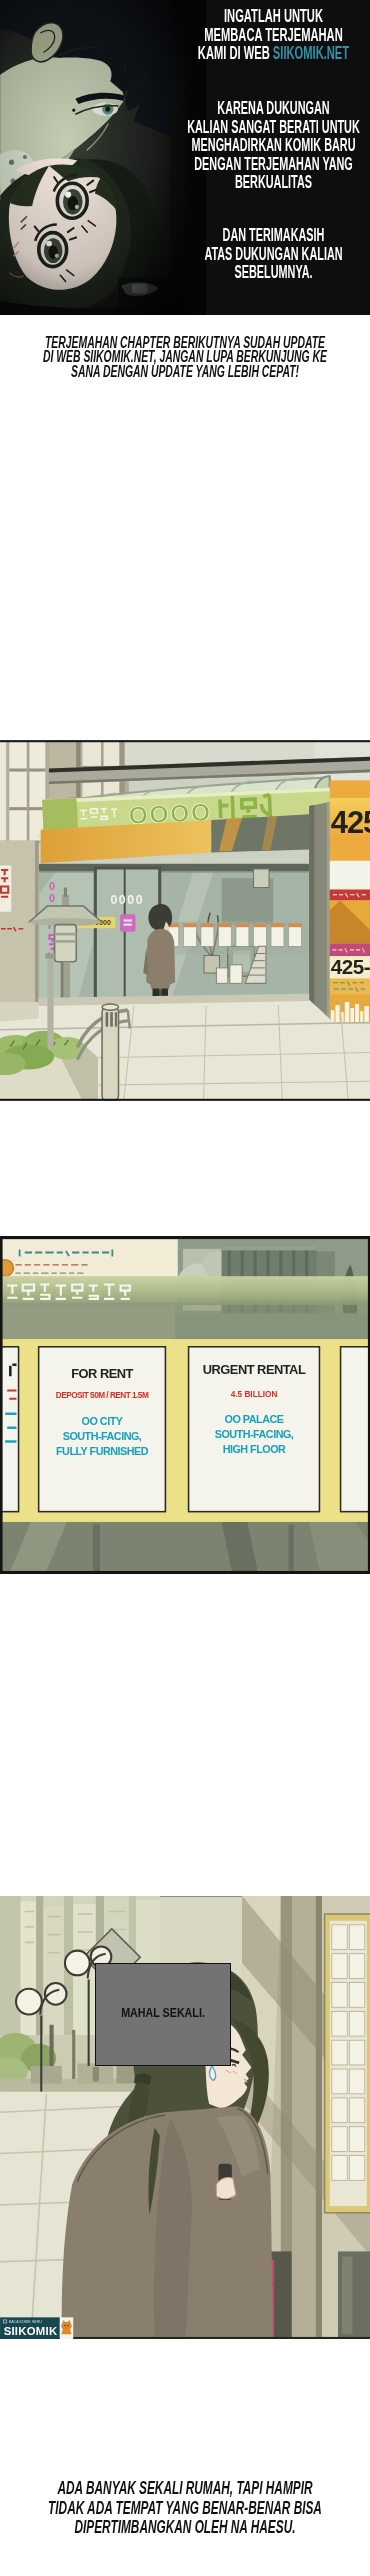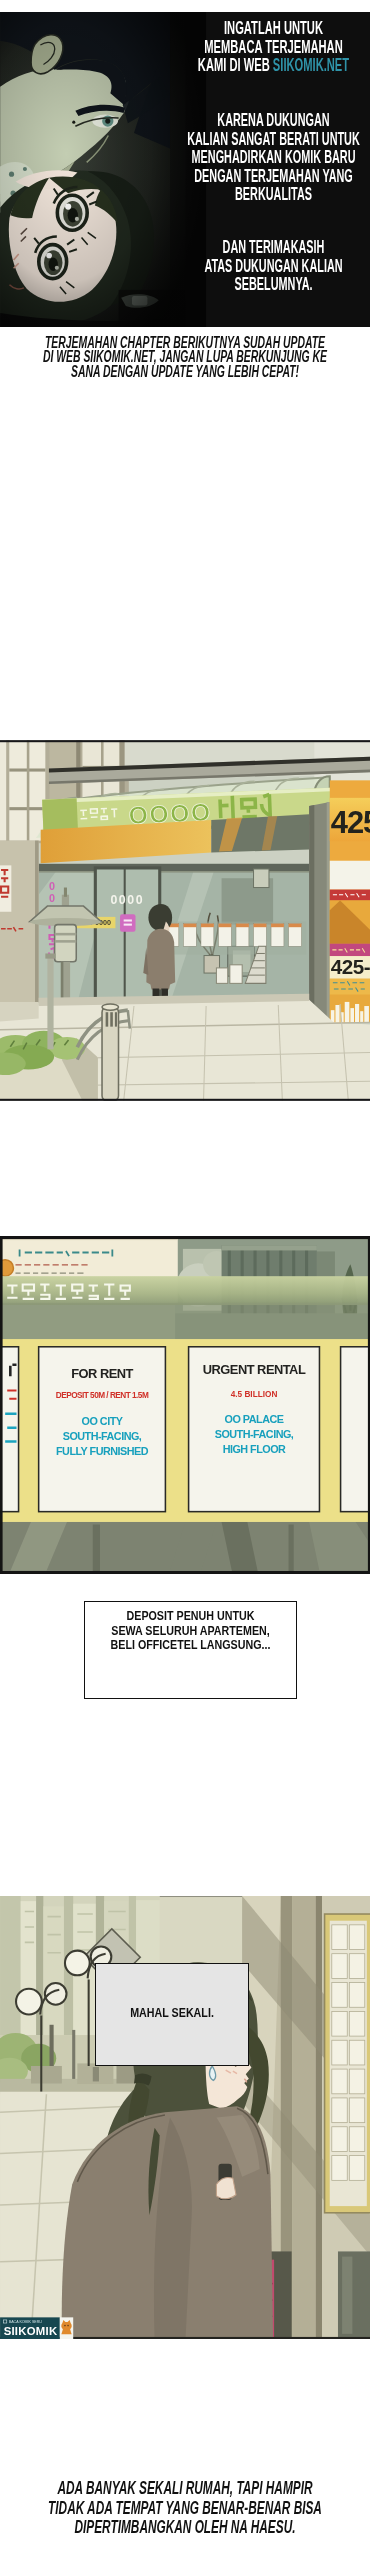--- a/index.html
+++ b/index.html
@@ -4,21 +4,21 @@
 <style>
   html,body{margin:0;padding:0;background:#fff;}
   .page{position:relative;width:371px;height:3709px;background:#ffffff;overflow:hidden;font-family:"Liberation Sans",sans-serif;}
   .abs{position:absolute;}
   .ctr{text-align:center;}
 </style>
 </head>
 <body>
 <div class="page">
 
-<div class="abs" id="banner" style="left:0;top:0;width:328px;height:315px;background:#0e0e0e;margin-top:12px;">
+<div class="abs" id="banner" style="left:0;top:0;width:328px;height:315px;background:#0e0e0e;">
 <svg width="371" height="315" viewBox="0 0 720 612">
   <defs>
     <radialGradient id="vig" cx="30%" cy="45%" r="75%">
       <stop offset="0%" stop-color="#3a4038"></stop>
       <stop offset="55%" stop-color="#20241f"></stop>
       <stop offset="100%" stop-color="#0c0c0c"></stop>
     </radialGradient>
   </defs>
 
   <g>
@@ -541,23 +541,20 @@
 
   <g fill="#141414">
     <rect x="0" y="0" width="720" height="6"></rect>
     <rect x="0" y="650" width="720" height="6"></rect>
     <rect x="0" y="0" width="5" height="656"></rect>
     <rect x="714" y="0" width="6" height="656"></rect>
   </g>
 </svg>
 </div>
 
-<div class="abs" style="left:84px;top:1601px;width:213px;height:98px;background:#fff;border:1px solid #111;box-sizing:border-box;">
-  <div class="ctr" style="margin-top:7.2px;margin-left:-49px;width:309px;font:bold 13.4px/14.4px 'Liberation Sans';color:#111;transform:scaleX(0.8);white-space:nowrap;">DEPOSIT PENUH UNTUK<br>SEWA SELURUH APARTEMEN,<br>BELI OFFICETEL LANGSUNG...</div>
-</div>
 
 <div class="abs" id="panel3" style="left:0;top:1896px;width:371px;height:443px;">
 <svg width="371" height="443" viewBox="0 0 720 860">
 
   <g>
           <rect x="0" y="0" width="720" height="860" fill="#d9d8c2"></rect>
           <rect x="0" y="0" width="720" height="2" fill="#8f8f80"></rect>
         </g>
 
   <g>
@@ -728,21 +725,21 @@
     <text x="7" y="852" font-family="Liberation Sans" font-size="22" font-weight="bold" fill="#ffffff" letter-spacing="0.5">SIIKOMIK</text>
     <rect x="7" y="823" width="6" height="6" fill="none" stroke="#cfe3e6" stroke-width="1.2"></rect>
           <text x="17" y="829" font-family="Liberation Sans" font-size="7" fill="#cfe3e6">BACA KOMIK SERU</text>
     <path d="M121,829 l2,-6 l4,4 h4 l4,-4 l2,6 c3,4 3,9 -1,12 l3,10 h-20 l3,-10 c-4,-3 -4,-8 -1,-12 z" fill="#e0892c"></path>
     <circle cx="126" cy="834" r="1.5" fill="#5a3a1a"></circle>
     <circle cx="132" cy="834" r="1.5" fill="#5a3a1a"></circle>
   </g>
 </svg>
 </div>
 
-<div class="abs" style="left:95px;top:1963px;width:154px;height:103px;background:#e5e5e5;border:1px solid #111;box-sizing:border-box;">
+<div class="abs" style="left:95px;top:1963px;width:136px;height:103px;background:#737373;border:1px solid #111;box-sizing:border-box;">
   <div class="ctr" style="margin-top:41px;font:bold 13.4px/15px 'Liberation Sans';color:#111;transform:scaleX(0.8);white-space:nowrap;">MAHAL SEKALI.</div>
 </div>
 
 <div class="abs ctr" style="left:-124px;top:2478px;width:618px;font:italic bold 18.5px/19.6px 'Liberation Sans';color:#111;transform:scaleX(0.64);white-space:nowrap;">
 ADA BANYAK SEKALI RUMAH, TAPI HAMPIR<br>TIDAK ADA TEMPAT YANG BENAR-BENAR BISA<br>DIPERTIMBANGKAN OLEH NA HAESU.
 </div>
 
 </div>
 
 

